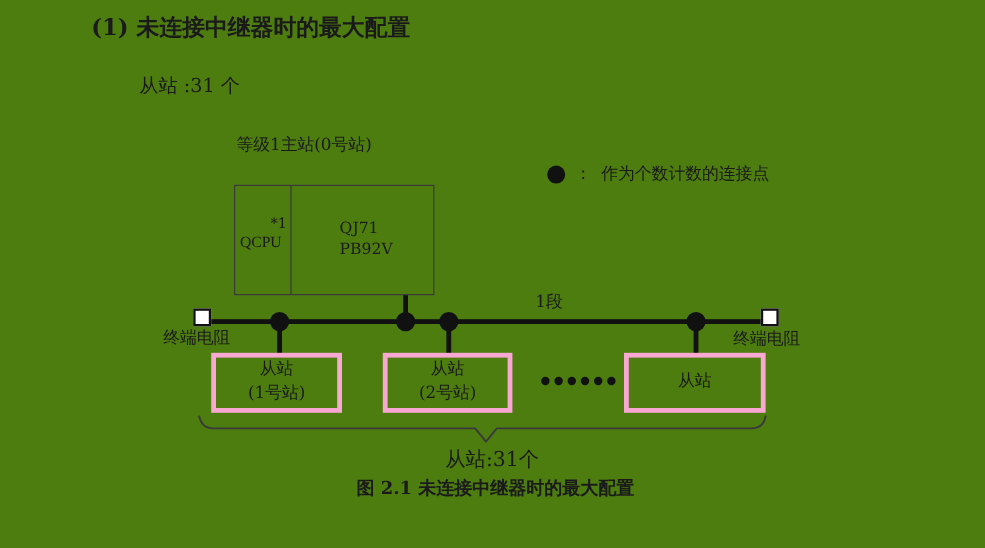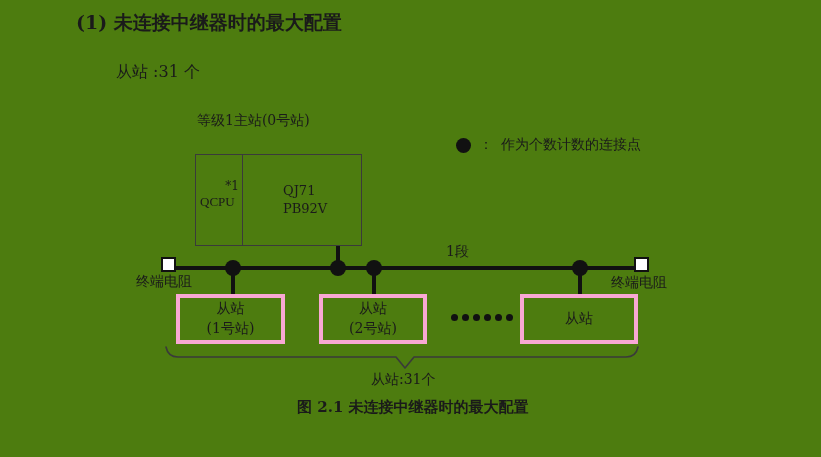--- a/index.html
+++ b/index.html
@@ -38,21 +38,21 @@
 
   .slave-box{top:294px;height:50px;border:4px solid #f9a8d4;box-sizing:border-box;display:flex;flex-direction:column;justify-content:center;text-align:center;font-size:14px;line-height:1.4;}
   .slave1{left:176px;width:109px;}
   .slave2{left:319px;width:108px;}
   .slave3{left:520px;width:118px;}
 
   .ellipsis{left:451px;top:314px;display:flex;gap:4px;align-items:center;}
   .ellipsis i{display:block;width:7px;height:7px;border-radius:50%;background:#111111;}
 
   .brace{left:164px;top:344px;}
-  .brace-label{left:371px;top:371px;font-size:14px;}
+  .brace-label{left:371px;top:371px;font-size:17px;}
 
   .caption{left:297px;top:398px;font-size:15px;font-weight:700;}
   .footnote{left:136px;top:426px;font-size:13px;}
   .footnote .marker{margin-right:11px;}
 </style>
 </head>
 <body>
 
 <div class="page">
 

